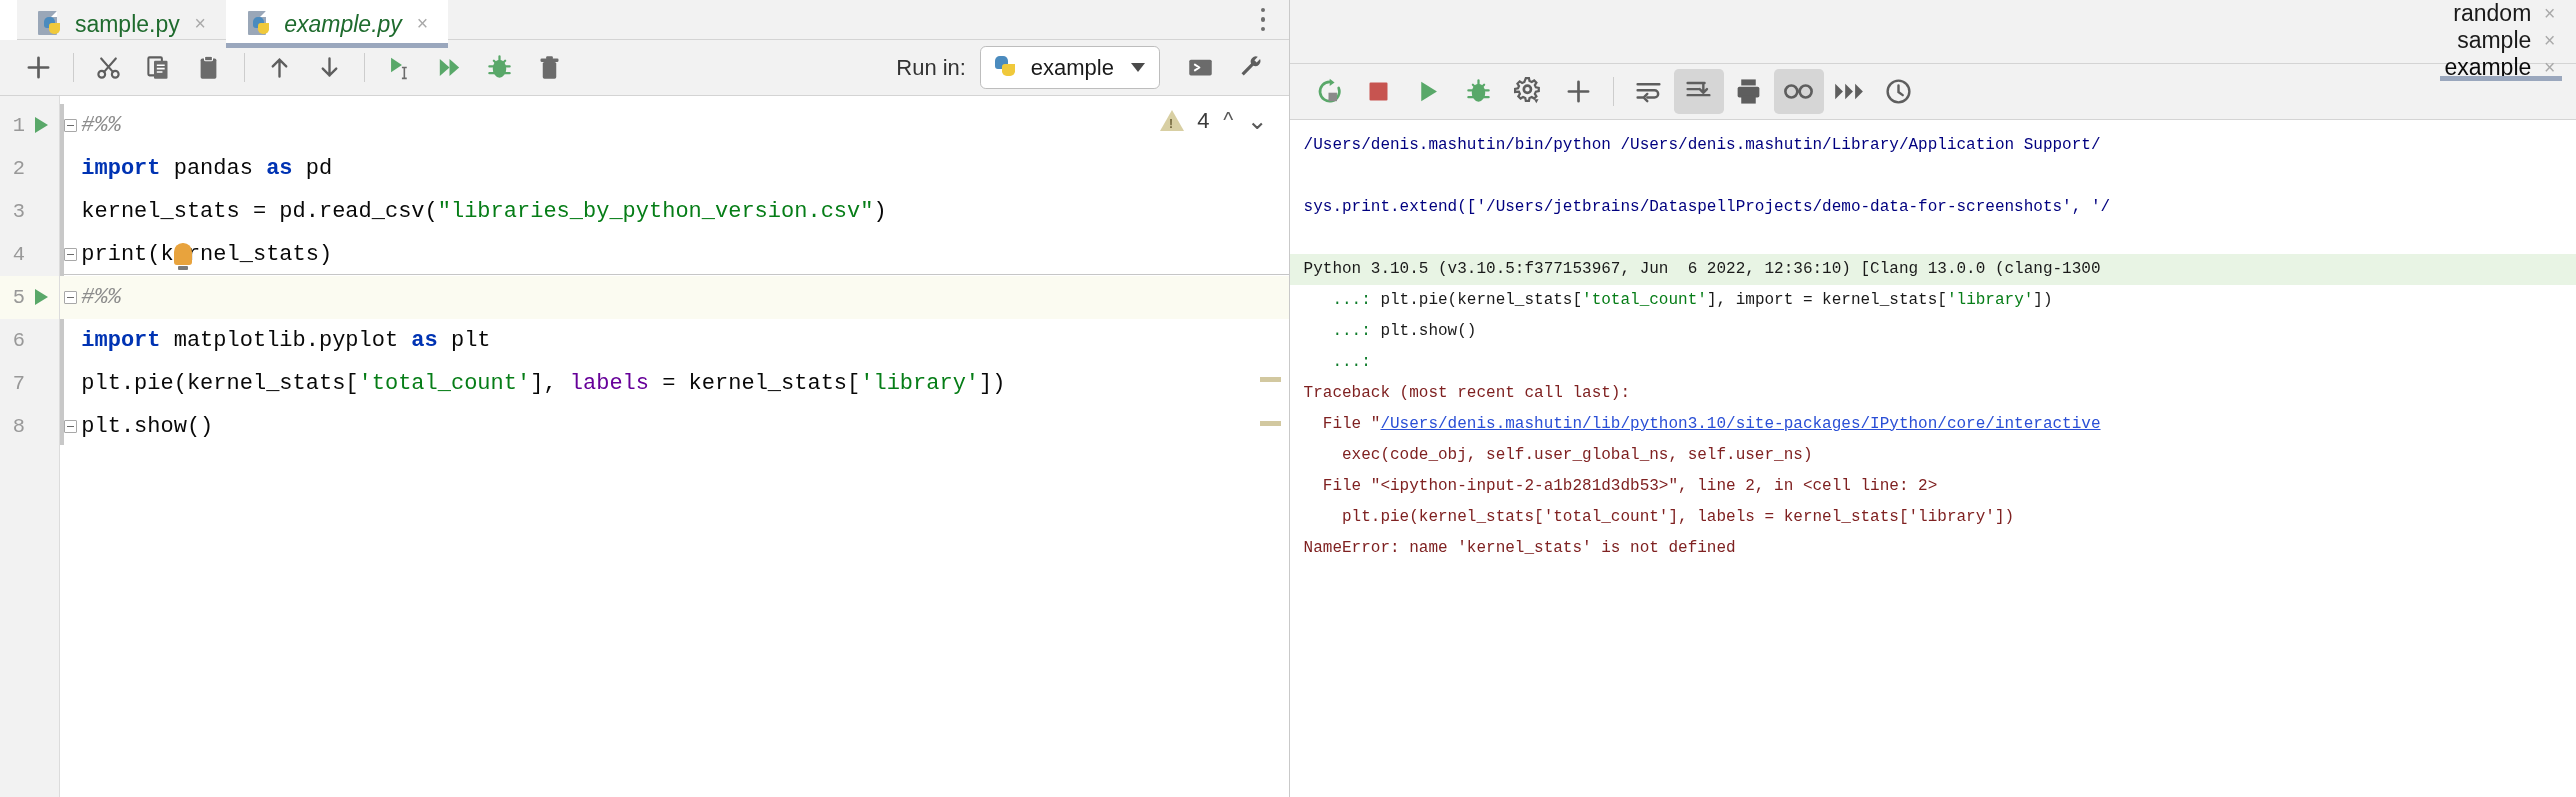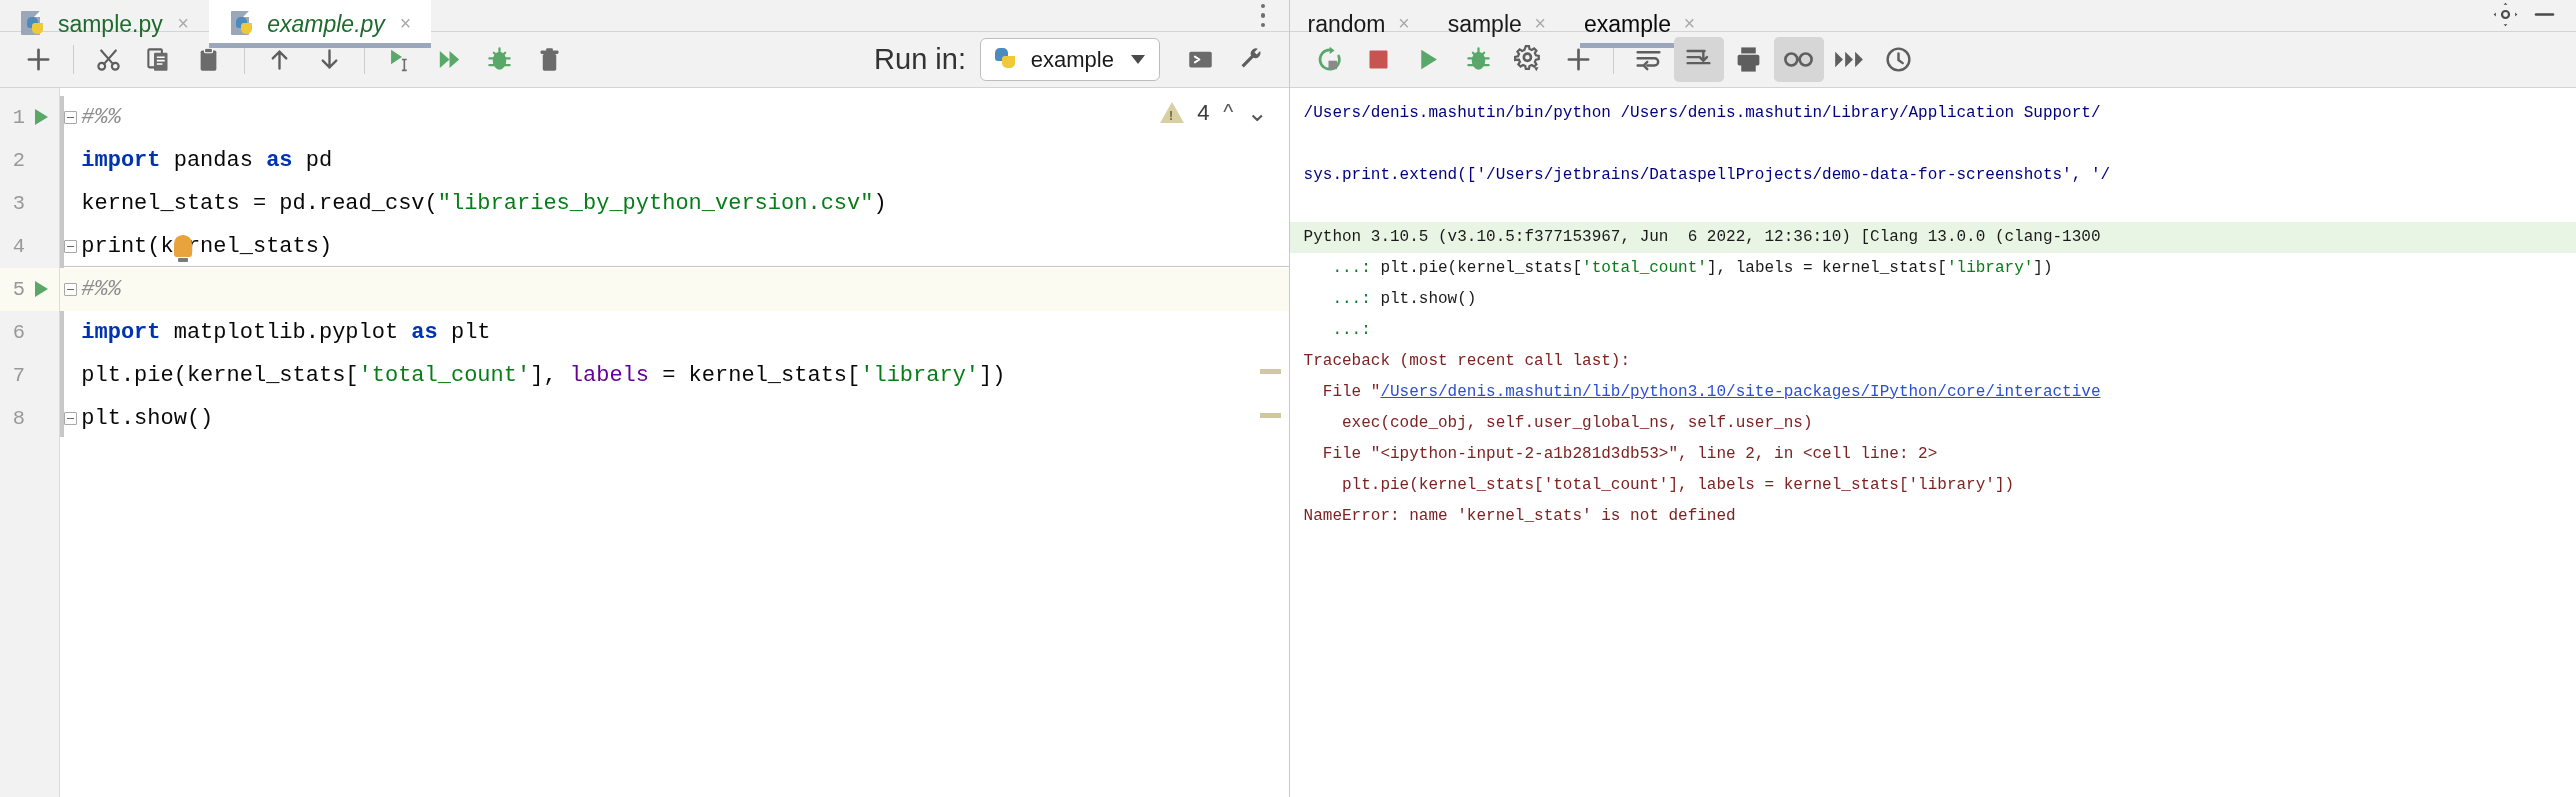--- a/index.html
+++ b/index.html
@@ -15,24 +15,25 @@
   .editor-pane {
     width: 1290px; height: 797px;
     display: flex; flex-direction: column;
     background: #ffffff;
     border-right: 1px solid #c9c9c9;
     position: relative;
   }
 
   
   .tabstrip {
-    height: 32px; background: #f2f2f2;
+    height: 40px; background: #f2f2f2;
     display: flex; align-items: stretch;
     border-bottom: 1px solid #d4d4d4;
     position: relative;
+    margin-left: 17px;
   }
   .ftab {
     display: flex; align-items: center; gap: 11.6px;
     padding: 0 17.5px 0 21.3px; height: 48px;
     position: relative; cursor: default;
   }
   .ftab.active { background: #ffffff; font-style: italic; }
   .ftab.active::after {
     content: ""; position: absolute; left: 0; right: 0; bottom: 0;
     height: 4.8px; background: #9aa7bd;
@@ -77,21 +78,21 @@
     border-bottom: 1px solid #d4d4d4;
     display: flex; align-items: center; padding: 0 13.6px; gap: 0;
   }
   .tbtn {
     width: 50px; height: 45px;
     display: flex; align-items: center; justify-content: center;
     border-radius: 3.9px; flex: 0 0 auto;
   }
   .vsep { width: 1px; height: 29px; background: #cdcdcd; margin: 0 9.7px; flex:0 0 auto;}
   .tb-spacer { flex: 1 1 auto; }
-  .runin-label { font-size: 29px; color: #333; margin-right: 13.6px; white-space: nowrap; }
+  .runin-label { font-size: 22px; color: #333; margin-right: 13.6px; white-space: nowrap; }
   .runsel {
     height: 43px; border: 1px solid #bdbdbd; border-radius: 5.8px;
     background: #fff; display: flex; align-items: center; gap: 11.6px;
     padding: 0 13.6px; min-width: 175px;
   }
   .runsel-name { font-size: 22px; color: #1a1a1a; }
   .caret-dn {
     width: 0; height: 0; border-left: 7.8px solid transparent;
     border-right: 7.8px solid transparent; border-top: 9.7px solid #4a4a4a;
     margin-left: 5.8px;
@@ -177,22 +178,23 @@
   .ed-track {
     position: absolute; right: 0; top: 0; bottom: 0; width: 19.4px; background: transparent;
   }
 
   
   .console-pane {
     width: 1286px; height: 797px; display: flex; flex-direction: column;
     background: #ffffff; position: relative;
   }
   .ctabstrip {
-    height: 32px; background: #f2f2f2; display: flex; align-items: flex-start;
+    height: 64px; background: #f2f2f2; display: flex; align-items: flex-end;
     border-bottom: 1px solid #d4d4d4;
+    flex-direction: column;
   }
   .ctab {
     display: flex; align-items: center; gap: 9.7px; padding: 0 17.5px;
     position: relative; height: 48px;
   }
   .ctab.active::after {
     content:""; position:absolute; left:13.6px; right:13.6px; bottom:0; height:4.8px; background:#9aa7bd;
   }
   .ctab-label { font-size: 23px; color: #1a1a1a; white-space: nowrap; }
   .ctab.active .ctab-label { color: #0a0a0a; }
@@ -591,21 +593,21 @@
     </div>
 
     <div class="console-out">
 
       <div class="oline o-in">/Users/denis.mashutin/bin/python /Users/denis.mashutin/Library/Application Support/</div>
       <div class="oline spacer-line"></div>
       <div class="oline o-in">sys.print.extend(['/Users/jetbrains/DataspellProjects/demo-data-for-screenshots', '/</div>
       <div class="oline spacer-line"></div>
       <div class="oline o-ver">Python 3.10.5 (v3.10.5:f377153967, Jun  6 2022, 12:36:10) [Clang 13.0.0 (clang-1300</div>
 
-      <div class="oline"><span class="o-prompt">   ...: </span><span class="o-code">plt.pie(kernel_stats[</span><span class="o-str">'total_count'</span><span class="o-code">], labels = kernel_stats[</span><span class="o-str">'library'</span><span class="o-code">])</span></div>
+      <div class="oline"><span class="o-prompt">   ...: </span><span class="o-code">plt.pie(kernel_stats[</span><span class="o-str">'total_count'</span><span class="o-code">], import = kernel_stats[</span><span class="o-str">'library'</span><span class="o-code">])</span></div>
 
       <div class="oline"><span class="o-prompt">   ...: </span><span class="o-code">plt.show()</span></div>
 
       <div class="oline"><span class="o-prompt">   ...: </span></div>
 
       <div class="oline o-err">Traceback (most recent call last):</div>
 
       <div class="oline"><span class="o-err">  File "</span><span class="o-link">/Users/denis.mashutin/lib/python3.10/site-packages/IPython/core/interactive</span></div>
 
       <div class="oline o-err">    exec(code_obj, self.user_global_ns, self.user_ns)</div>

